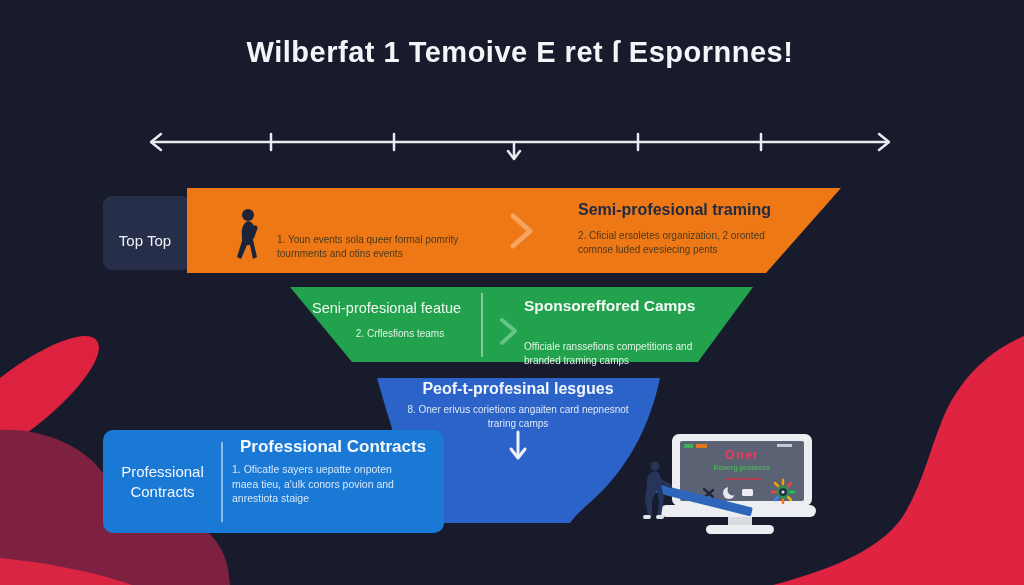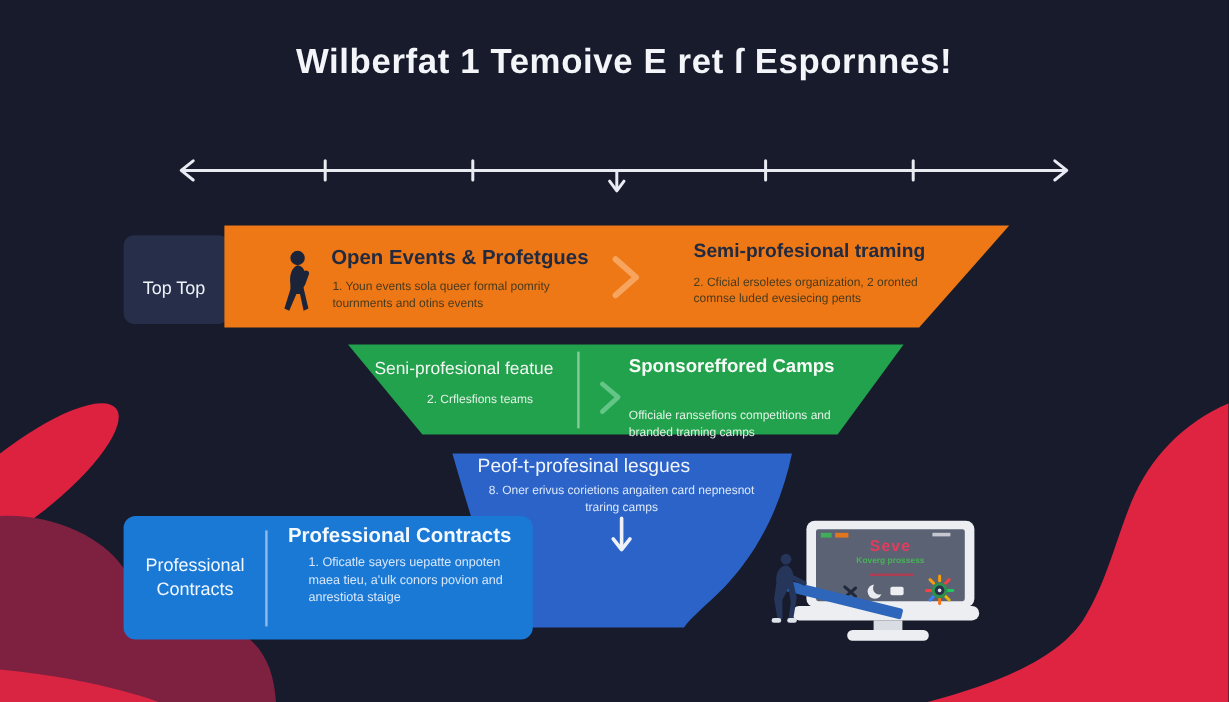--- a/index.html
+++ b/index.html
@@ -20,30 +20,30 @@
     color:#eef1f8;font-size:15px;text-align:center;
   }
   .t1-head-left{left:276px;top:205px;font-size:17px;font-weight:bold;color:#212a40;white-space:nowrap;}
   .t1-body-left{left:277px;top:233px;width:196px;font-size:10px;line-height:1.4;color:#4a3a1e;}
   .t1-head-right{left:578px;top:201px;font-size:16px;font-weight:bold;color:#212a40;white-space:nowrap;}
   .t1-body-right{left:578px;top:229px;width:205px;font-size:10px;line-height:1.4;color:#4a3a1e;}
   .t2-head-left{left:312px;top:300px;font-size:14.5px;font-weight:normal;color:#f2f7f3;white-space:nowrap;}
   .t2-body-left{left:330px;top:328px;width:140px;text-align:center;font-size:10px;color:#e2f2e6;}
   .t2-head-right{left:524px;top:297px;font-size:15.5px;font-weight:bold;color:#f6faf7;white-space:nowrap;}
   .t2-body-right{left:524px;top:340px;width:175px;font-size:10px;line-height:1.4;color:#e2f2e6;}
-  .t3-head{left:398px;top:380px;width:240px;font-size:16px;font-weight:normal;color:#f2f6fc;}
+  .t3-head{left:398px;top:380px;width:240px;text-align:center;font-size:16px;font-weight:bold;color:#f2f6fc;}
   .t3-body{left:398px;top:403px;width:240px;text-align:center;font-size:10px;line-height:1.35;color:#dbe8fa;}
   .card-side-label{
     left:103px;top:430px;width:119px;height:103px;
     display:flex;align-items:center;justify-content:center;text-align:center;
     padding:0 12px;box-sizing:border-box;
     color:#f2f7fd;font-size:15px;line-height:1.3;
   }
   .card-head{left:240px;top:437px;font-size:17px;font-weight:bold;color:#f4f9fe;white-space:nowrap;}
-  .card-body{left:257px;top:462px;width:186px;font-size:10.5px;line-height:1.4;color:#d6e7fa;}
+  .card-body{left:232px;top:462px;width:186px;font-size:10.5px;line-height:1.4;color:#d6e7fa;}
   .screen-title{left:672px;top:447px;width:140px;text-align:center;font-size:13px;font-weight:bold;color:#e43b5e;letter-spacing:1px;}
   .screen-sub{left:672px;top:464px;width:140px;text-align:center;font-size:7px;font-weight:bold;color:#46b455;}
 </style>
 </head>
 <body>
 
 <div class="stage">
 
   <svg class="layer" width="1024" height="585" viewBox="0 0 1024 585">
 
@@ -131,33 +131,32 @@
         <rect x="643" y="515" width="8" height="4" rx="2" fill="#dfe3ea"></rect>
         <rect x="656" y="515" width="8" height="4" rx="2" fill="#dfe3ea"></rect>
       </g>
     </g>
   </svg>
 
   <div class="abs title">Wilberfat 1 Temoive E ret ſ Espornnes!</div>
 
   <div class="abs top-label">Top Top</div>
 
-  <div class="abs t1-head-left">Open Events &amp; Profetgues</div>
   <div class="abs t1-body-left">1. Youn events sola queer formal pomrity tournments and otins events</div>
   <div class="abs t1-head-right">Semi-profesional traming</div>
   <div class="abs t1-body-right">2. Cficial ersoletes organization, 2 oronted comnse luded evesiecing pents</div>
 
   <div class="abs t2-head-left">Seni-profesional featue</div>
   <div class="abs t2-body-left">2. Crflesfions teams</div>
   <div class="abs t2-head-right">Sponsoreffored Camps</div>
   <div class="abs t2-body-right">Officiale ranssefions competitions and branded traming camps</div>
 
   <div class="abs t3-head">Peof-t-profesinal lesgues</div>
   <div class="abs t3-body">8. Oner erivus corietions angaiten card nepnesnot traring camps</div>
 
   <div class="abs card-side-label">Professional Contracts</div>
   <div class="abs card-head">Professional Contracts</div>
   <div class="abs card-body">1. Oficatle sayers uepatte onpoten maea tieu, a'ulk conors povion and anrestiota staige</div>
 
-  <div class="abs screen-title">Seve</div>
+  <div class="abs screen-title">Oner</div>
   <div class="abs screen-sub">Koverg prossess</div>
 
 </div>
 
 </body></html>

